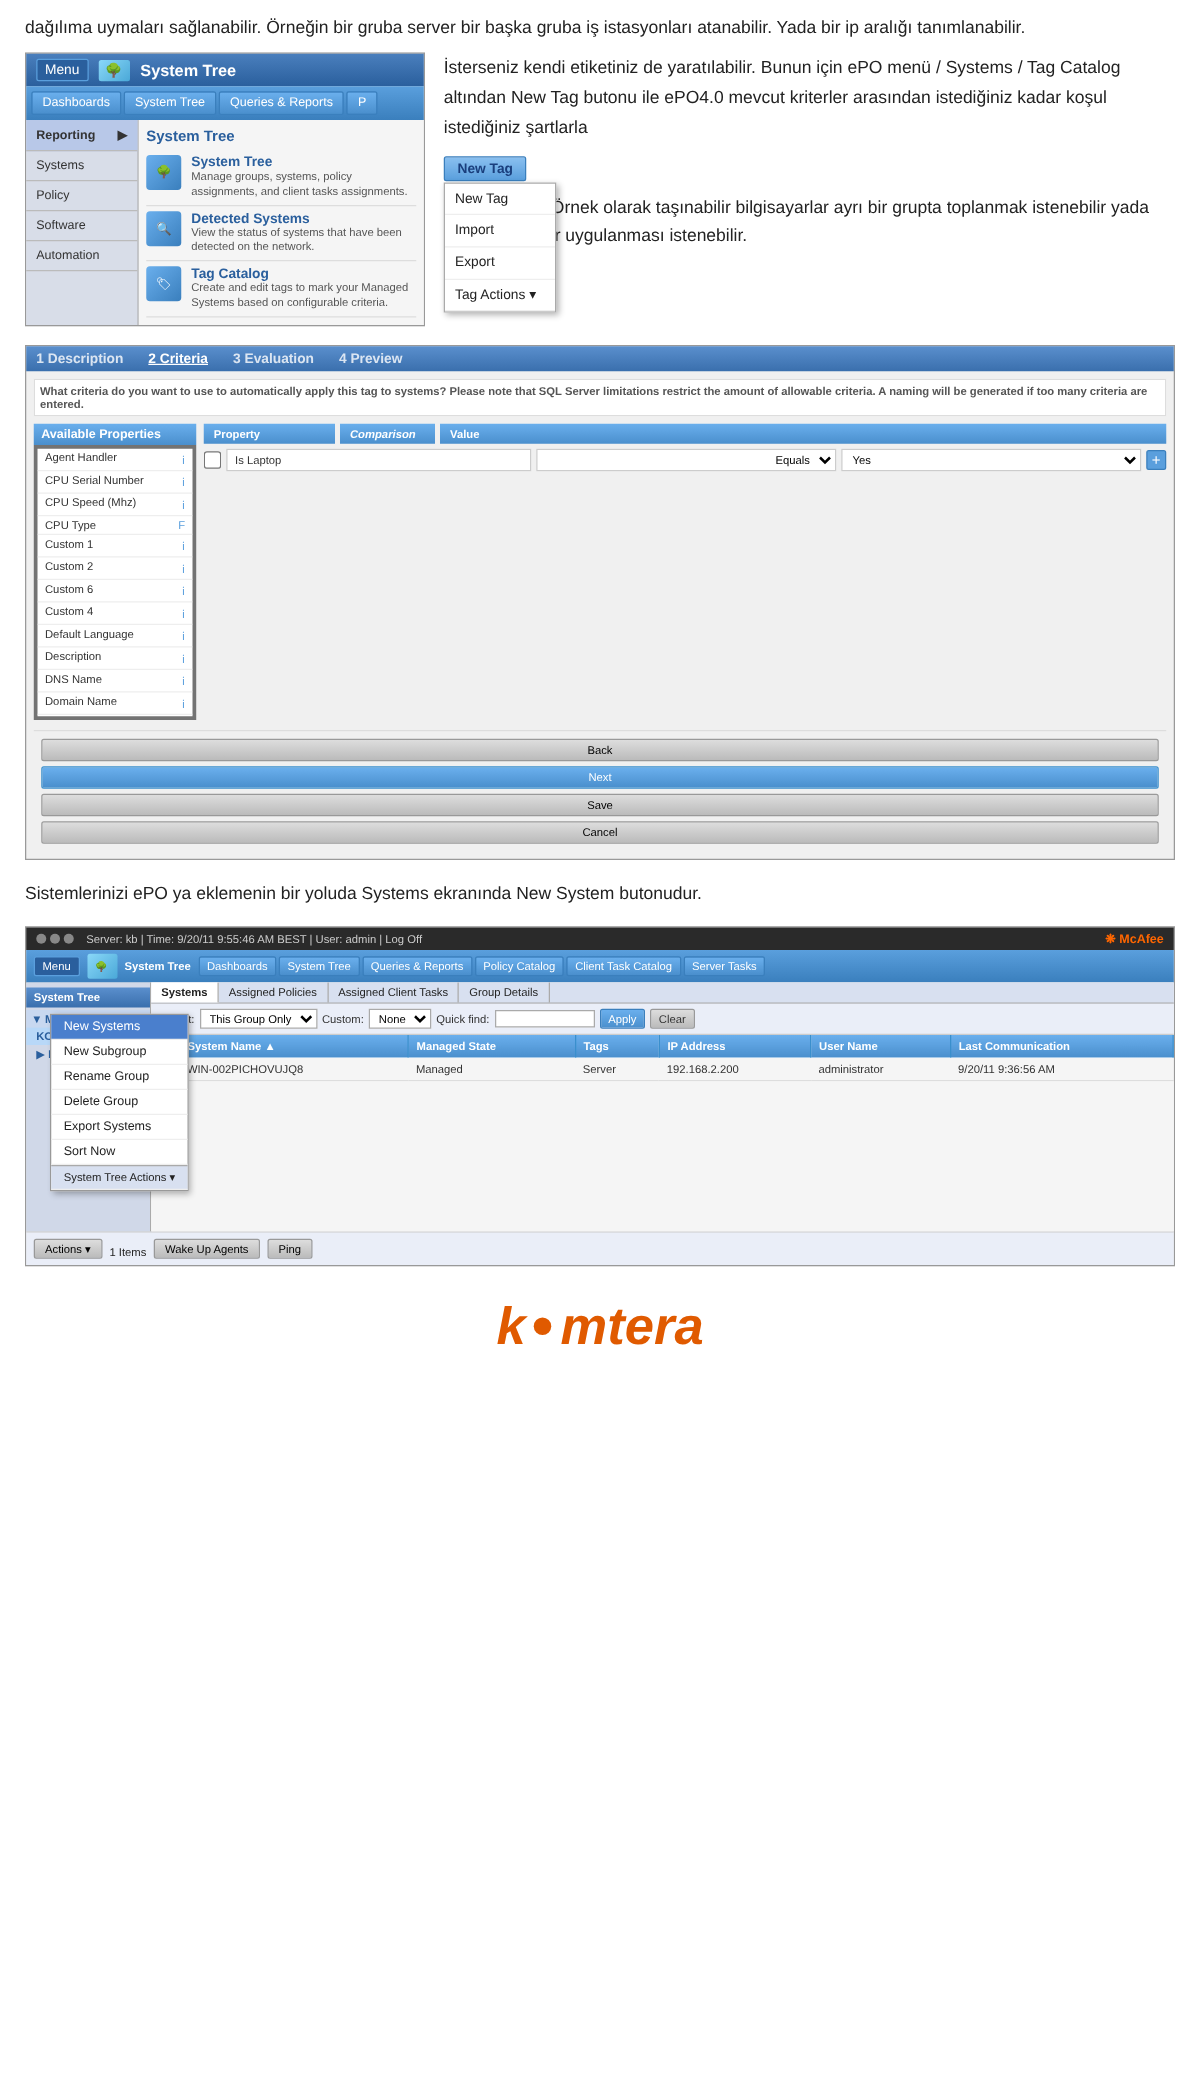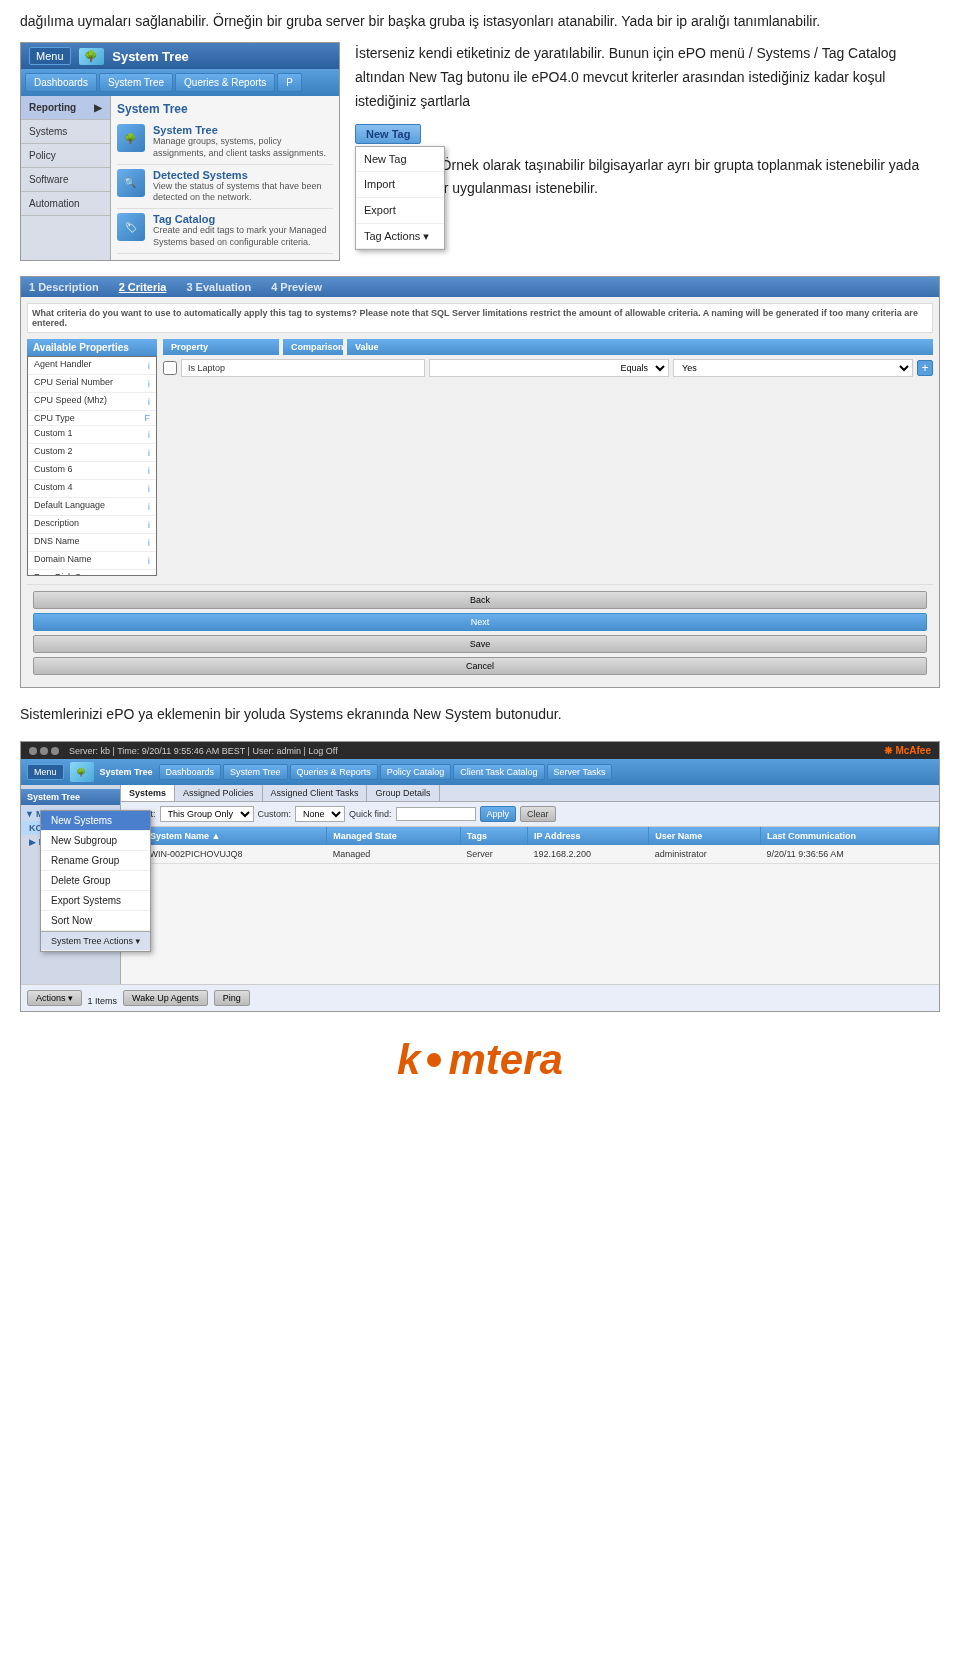--- a/index.html
+++ b/index.html
@@ -235,21 +235,21 @@
     .tb-left-panel-title {
       background: linear-gradient(to bottom, #6aafed, #4a8fcd);
       color: white;
       padding: 3px 6px;
       font-size: 10px;
       font-weight: bold;
     }
 
     .tb-prop-list {
       background: #fff;
-      border: 1px solid #737373;
+      border: 3px solid #737373;
       height: 220px;
       overflow: hidden;
     }
 
     .tb-prop-item {
       padding: 2px 6px;
       font-size: 9px;
       color: #333;
       border-bottom: 1px solid #eee;
       display: flex;
@@ -776,22 +776,22 @@
             <div class="tb-prop-item">
                 <span>Free Disk Space</span>
                 <span class="info-icon">ℹ</span>
               </div>
 
           </div>
         </div>
 
         <div class="tb-right-panel">
           <div class="tb-criteria-header">
-            <div style="width:116px; background:linear-gradient(to bottom,#6aafed,#4a8fcd); color:white; padding:3px 8px; font-size:9px; font-weight:bold;">Property</div>
-            <div style="width:60px; background:linear-gradient(to bottom,#6aafed,#4a8fcd); color:white; padding:3px 8px; font-size:9px; font-weight:bold;">Comparison</div>
+            <div style="width:105px; background:linear-gradient(to bottom,#6aafed,#4a8fcd); color:white; padding:3px 8px; font-size:9px; font-weight:bold;">Property</div>
+            <div style="width:76px; background:linear-gradient(to bottom,#6aafed,#4a8fcd); color:white; padding:3px 8px; font-size:9px; font-weight:bold;font-style:italic;">Comparison</div>
             <div style="flex:1; background:linear-gradient(to bottom,#6aafed,#4a8fcd); color:white; padding:3px 8px; font-size:9px; font-weight:bold;">Value</div>
           </div>
 
           <div class="tb-criteria-row">
             <input type="checkbox" style="width: 14px; height: 14px; margin: 0px; flex-shrink: 0;">
             <div class="tb-criteria-cell" style="width:120px;">Is Laptop</div>
             <select class="tb-select" style="width:80px;text-align:right;">
               <option>Equals</option>
               <option>Not Equals</option>
             </select>

